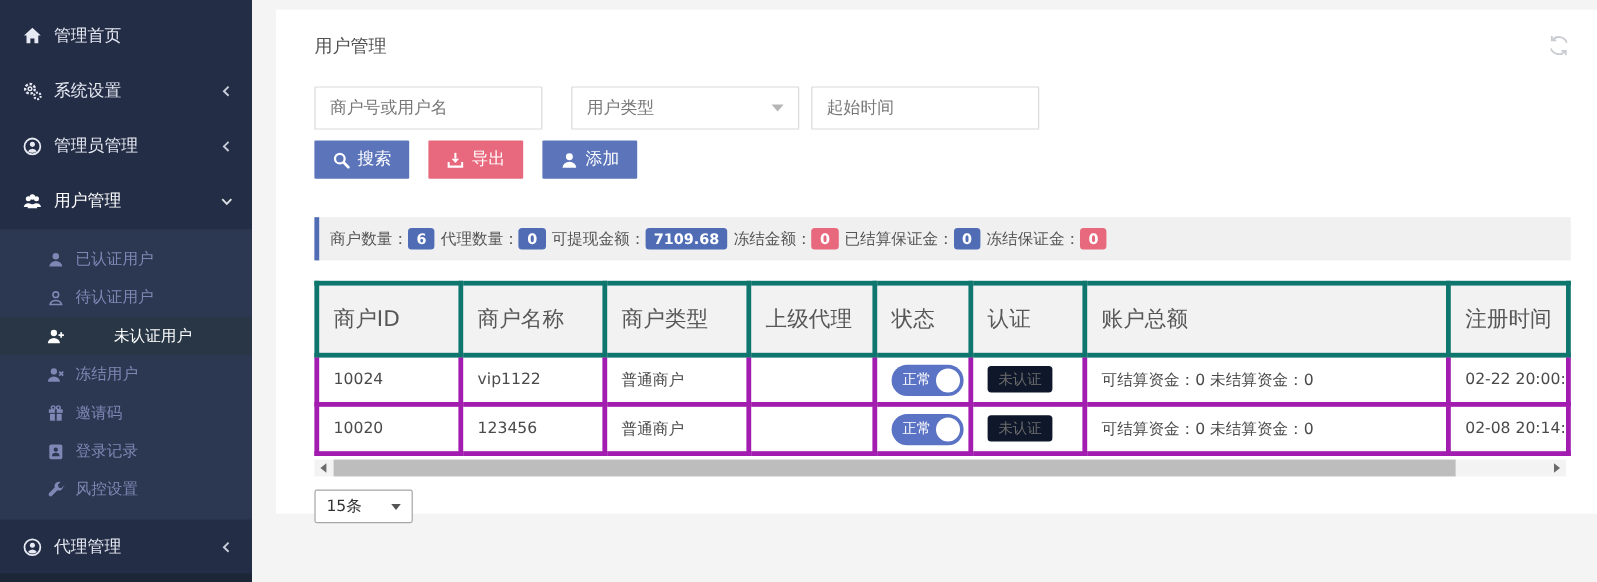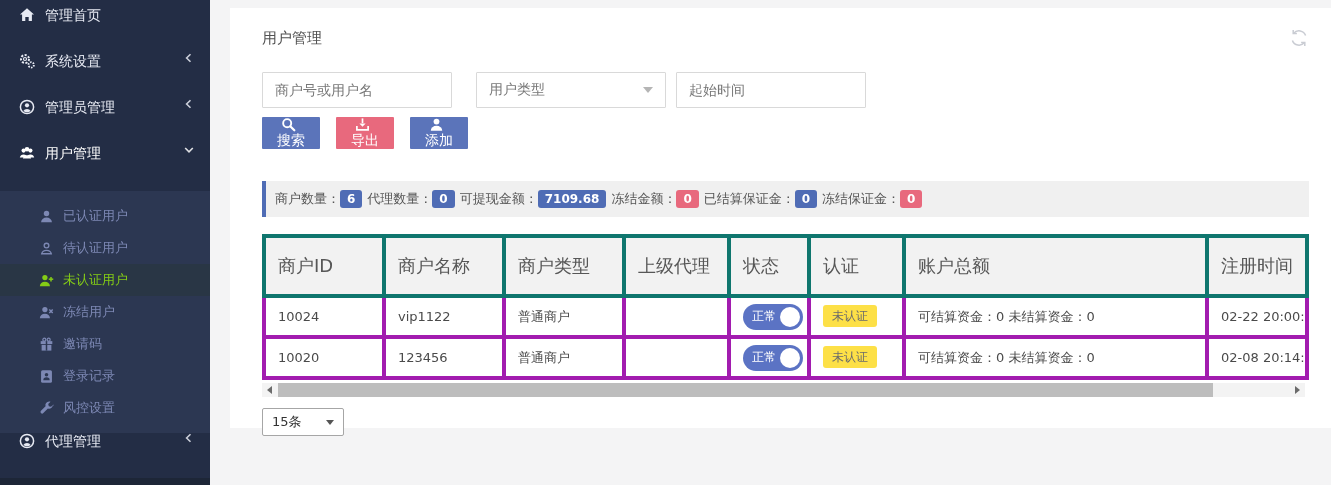--- a/index.html
+++ b/index.html
@@ -10,33 +10,33 @@
   *{box-sizing:border-box;}
   html,body{margin:0;padding:0;}
   body{
     width:1331px;height:485px;overflow:hidden;display:flex;
     background:#f4f4f5;
     font-family:"DejaVu Sans","Liberation Sans",sans-serif;
   }
   
   .sidebar{width:210px;flex-shrink:0;background:var(--sidebar-bg);position:relative;}
   .nav-item{
-    height:46px;display:flex;padding:0 16px 0 18px;
+    height:46px;display:flex;align-items:center;padding:0 16px 0 18px;
     color:#e7eaf3;font-size:14px;cursor:pointer;
   }
   .nav-item:first-child{margin-top:7px;}
   .nav-item .nicon{width:18px;display:flex;justify-content:center;margin-right:9px;flex-shrink:0;}
   .nav-item .chev{margin-left:auto;opacity:.85;display:flex;}
   .submenu{background:var(--submenu-bg);padding:9px 0;}
   .sub-item{
     height:32px;display:flex;align-items:center;padding:0 16px 0 38px;
     color:var(--submenu-text);font-size:13px;cursor:pointer;
   }
   .sub-item .nicon{width:17px;display:flex;justify-content:center;margin-right:8px;flex-shrink:0;}
-  .sub-item.active{background:var(--submenu-active-bg);color:#84cc16;}
+  .sub-item.active{background:var(--submenu-active-bg);color:#ffffff;gap:32px;}
   .sidebar-strip{position:absolute;bottom:0;left:0;width:100%;height:7px;background:#1d2637;}
   
   .main{flex:1;padding:8px 0 0 20px;}
   .card{background:#fff;height:420px;padding:20px 26px 0 32px;position:relative;}
   .card-head{display:flex;justify-content:space-between;align-items:center;height:20px;}
   .card-head h2{margin:0;font-size:15px;font-weight:normal;color:#515151;}
   .refresh{cursor:pointer;display:flex;}
   
   .filter-row{margin-top:24px;display:flex;align-items:center;}
   .f-input{
@@ -52,21 +52,20 @@
     display:flex;align-items:center;justify-content:space-between;
     padding:0 12px;color:#777;font-size:14px;cursor:pointer;background:#fff;
   }
   .tri-down-sm{width:0;height:0;border-left:5px solid transparent;border-right:5px solid transparent;border-top:6px solid #b5b5b5;}
   
   .btn-row{margin-top:9px;display:flex;}
   .btn{
     height:32px;border:none;color:#fff;font-size:14px;cursor:pointer;border-radius:1px;
     display:inline-flex;align-items:center;justify-content:center;padding:0 15px;margin-right:16px;
     font-family:"DejaVu Sans","Liberation Sans",sans-serif;
-    flex-direction:column;
   }
   .btn .bicon{display:flex;margin-right:6px;}
   .btn.blue{background:var(--accent-blue);}
   .btn.red{background:var(--badge-red);}
   
   .stats{
     margin-top:32px;height:36px;background:#f0f0f0;border-left:4px solid var(--badge-blue);
     display:flex;align-items:center;padding:0 9px;font-size:13px;color:#555;white-space:nowrap;
   }
   .stat{display:inline-flex;align-items:center;margin-right:5px;}
@@ -85,21 +84,21 @@
     height:41px;padding:0 12px;border:4px solid #a21caf;font-size:13px;color:#4a4a4a;
     white-space:nowrap;overflow:hidden;background:#fff;
   }
   td.time-cell{padding-right:0;}
   .toggle{
     width:60px;height:26px;border-radius:13px;background:var(--toggle-blue);
     display:inline-flex;align-items:center;position:relative;cursor:pointer;
   }
   .toggle .t-label{color:#fff;font-size:12px;margin-left:9px;}
   .toggle .knob{position:absolute;right:3px;top:3px;width:20px;height:20px;border-radius:50%;background:#fff;}
-  .auth-badge{background:#fde047;color:#6b6b6b;border-radius:3px;padding:4px 9px;font-size:12px;}
+  .auth-badge{background:#0f172a;color:#6b6b6b;border-radius:3px;padding:4px 9px;font-size:12px;}
   
   .hscroll{margin-top:3px;width:1043px;height:14px;background:#f3f3f3;position:relative;}
   .sb-btn{position:absolute;top:0;width:15px;height:14px;display:flex;align-items:center;justify-content:center;cursor:pointer;}
   .sb-btn.left{left:0;}
   .sb-btn.right{right:0;}
   .tri-left{width:0;height:0;border-top:4px solid transparent;border-bottom:4px solid transparent;border-right:5px solid #6b6b6b;}
   .tri-right{width:0;height:0;border-top:4px solid transparent;border-bottom:4px solid transparent;border-left:5px solid #6b6b6b;}
   .sb-thumb{position:absolute;left:16px;top:0;height:14px;width:935px;background:#bdbdbd;cursor:grab;}
   
   .page-size{

